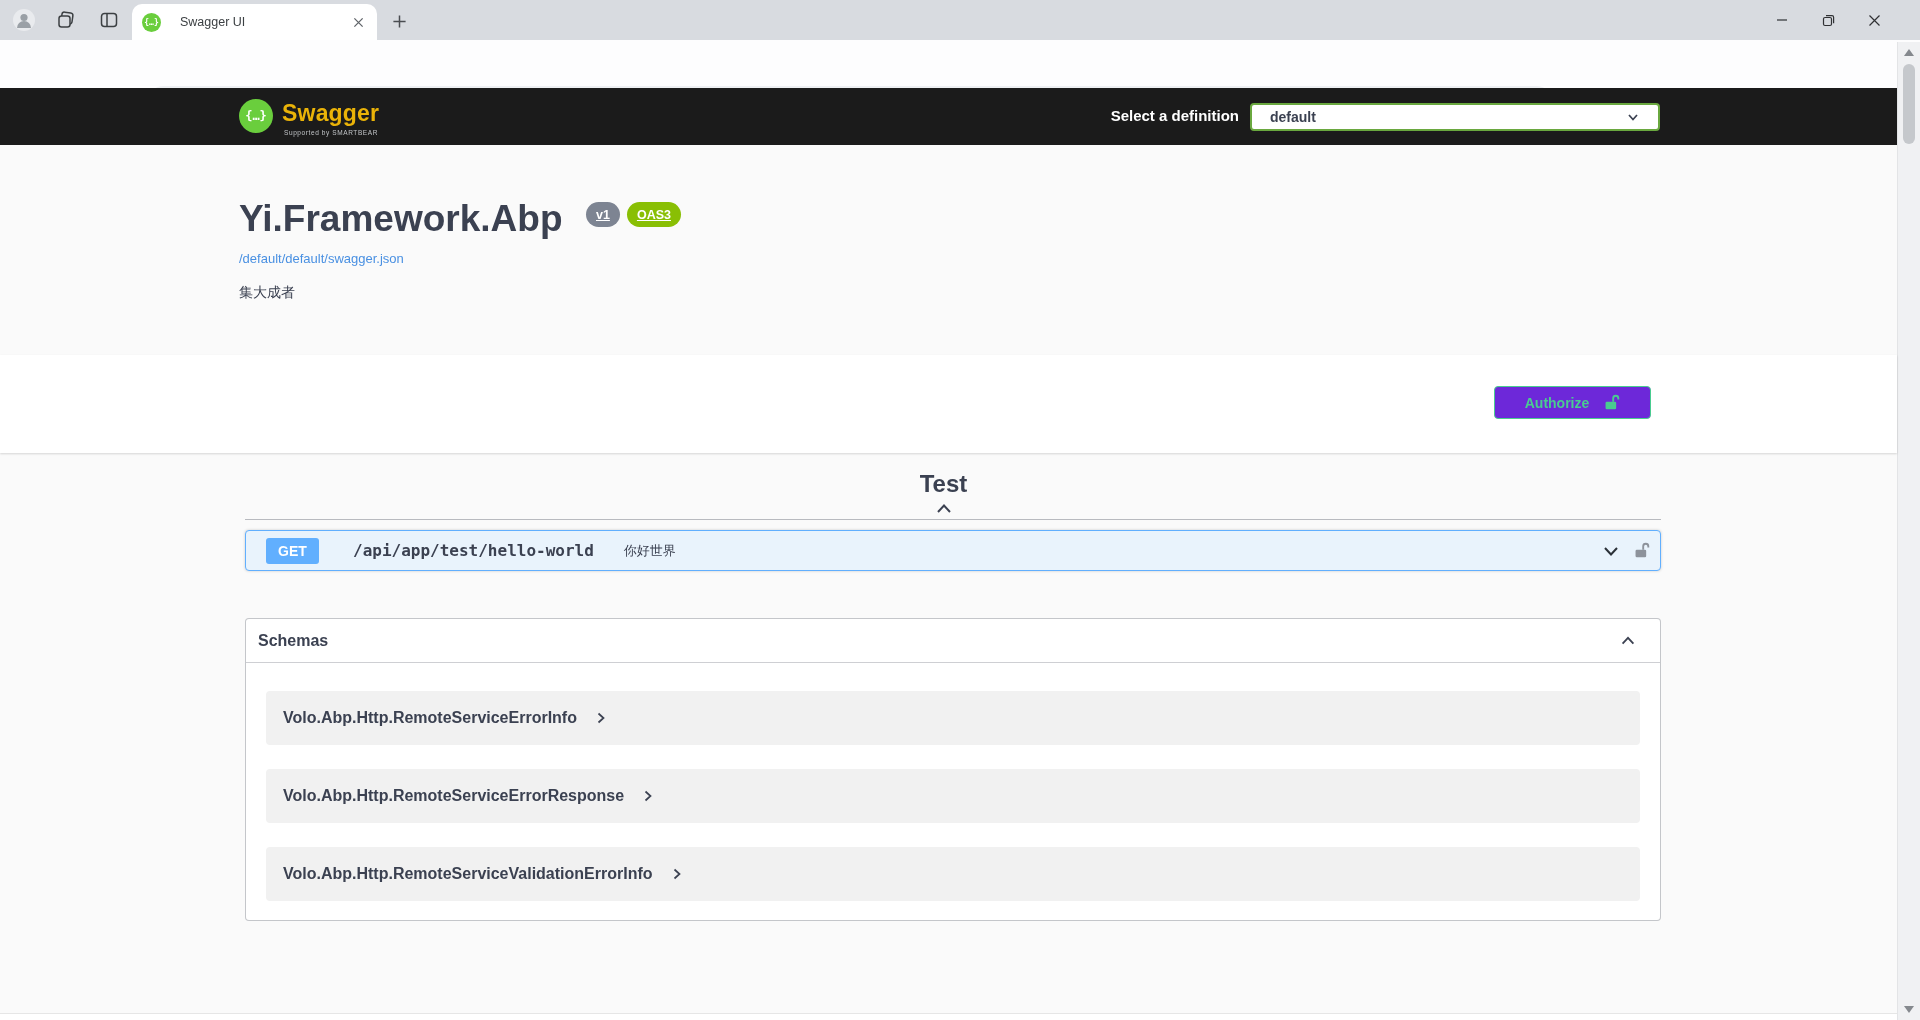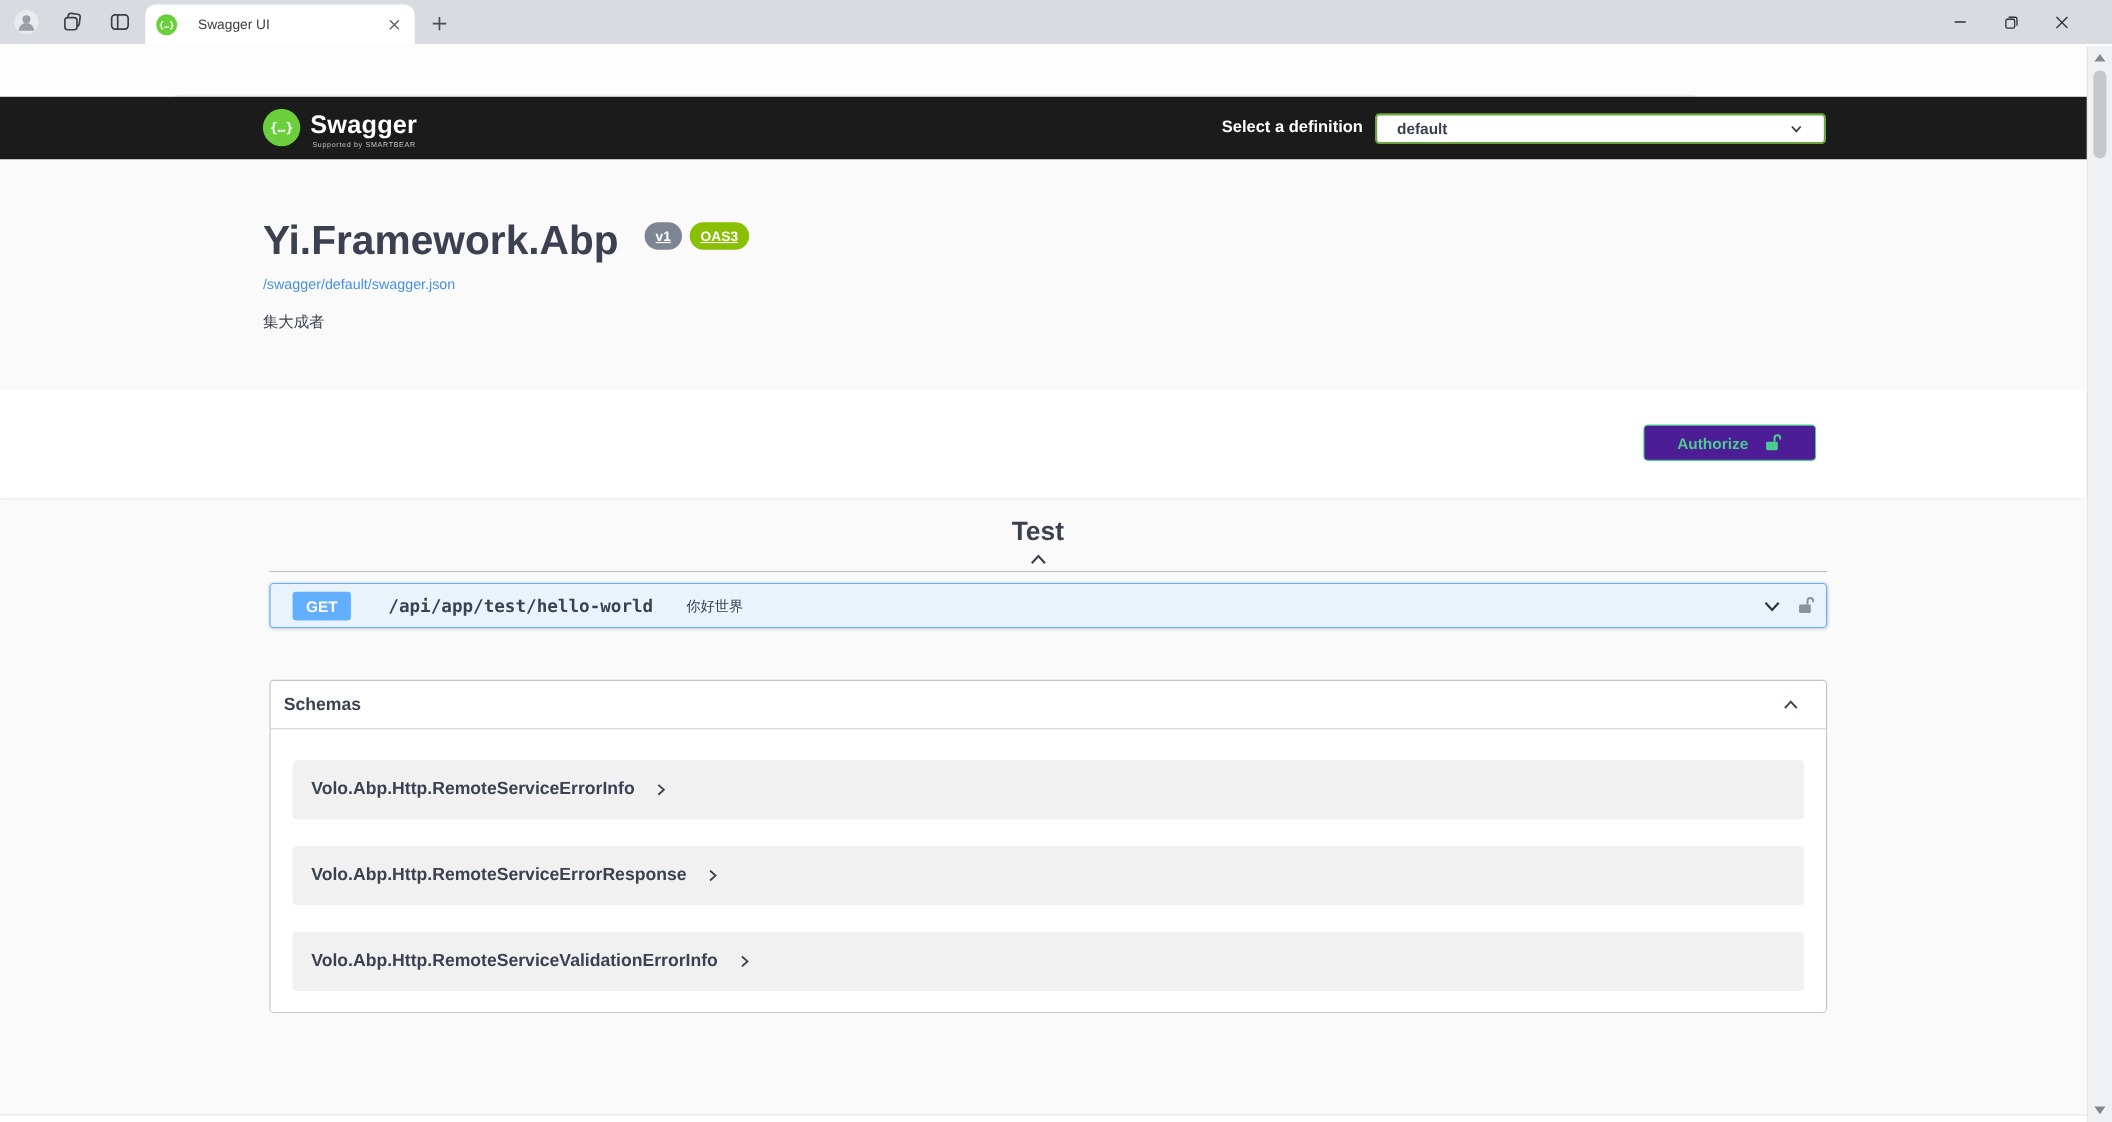--- a/index.html
+++ b/index.html
@@ -35,42 +35,42 @@
   .scrollbar { position:absolute; left:1897px; top:42px; width:23px; height:978px; background:#f0f1f3; border-left:1px solid #e3e4e6; }
   .sb-up { position:absolute; left:6px; top:7px; width:0; height:0; border-left:5px solid transparent; border-right:5px solid transparent; border-bottom:7px solid #85898e; }
   .sb-down { position:absolute; left:6px; bottom:7px; width:0; height:0; border-left:5px solid transparent; border-right:5px solid transparent; border-top:7px solid #85898e; }
   .sb-thumb { position:absolute; left:5px; top:22px; width:12px; height:80px; background:#c5c8cc; border-radius:6px; }
 
   
   .sw-topbar { position:absolute; left:0; top:88px; width:1897px; height:57px; background:#1b1b1b; }
   .logo-circle { position:absolute; left:239px; top:11px; width:34px; height:34px; border-radius:50%; background:#6ace3d;
                  color:#fff; display:flex; align-items:center; justify-content:center;
                  font-family:"DejaVu Sans Mono",monospace; font-size:12px; font-weight:bold; }
-  .brand { position:absolute; left:282px; top:12px; font-size:23px; font-weight:600; color:#ffffff; letter-spacing:.2px; }
+  .brand { position:absolute; left:282px; top:12px; font-size:23px; font-weight:600; color:#eab308; letter-spacing:.2px; }
   .brand-tagline { position:absolute; left:284px; top:41px; font-size:6.5px; color:#c2c5c8; letter-spacing:.6px; }
   .select-label { position:absolute; left:1094px; top:19px; width:145px; text-align:right; font-size:15px; font-weight:bold; color:#ffffff; }
   .def-select { position:absolute; left:1250px; top:15px; width:410px; height:28px; background:#ffffff;
                 border:2px solid #6aa83f; border-radius:4px; display:flex; align-items:center;
                 padding:0 18px; font-size:14px; font-weight:bold; color:#3b4151; }
   .def-select .caret { margin-left:auto; }
 
   
   .page { position:absolute; left:0; top:145px; width:1897px; height:868px; background:#fafafa; }
   .api-title { position:absolute; left:239px; top:198px; font-size:37px; font-weight:bold; color:#3b4151; }
   .badges { position:absolute; left:586px; top:202px; display:flex; gap:7px; }
   .badge { height:25px; display:flex; align-items:center; padding:0 10px; border-radius:13px;
            color:#fff; font-size:12.5px; font-weight:bold;text-decoration:underline; }
   .badge.v { background:#7d8492; }
   .badge.oas { background:#89bf04; }
   .spec-link { position:absolute; left:239px; top:251px; font-size:13px; color:#4990e2; }
   .api-desc { position:absolute; left:239px; top:284px; font-size:14px; color:#3b4151; }
 
   .scheme-band { position:absolute; left:0; top:355px; width:1897px; height:98px; background:#ffffff;
                  box-shadow:0 1px 2px 0 rgba(0,0,0,.15); }
-  .authorize-btn { position:absolute; left:1494px; top:386px; width:157px; height:33px; background:#4c1d95;
+  .authorize-btn { position:absolute; left:1494px; top:386px; width:157px; height:33px; background:#6d28d9;
                    border:1.5px solid #49cc90; border-radius:4px; color:#49cc90;
                    display:flex; align-items:center; justify-content:center; gap:14px;
                    font-size:14px; font-weight:bold; }
 
   .tag-head { position:absolute; left:245px; top:470px; width:1416px; height:50px;
               border-bottom:1px solid rgba(59,65,81,.35);
               display:flex; align-items:center; justify-content:space-between; padding:0 25px 0 6px;flex-direction:column; }
   .tag-title { font-size:24px; font-weight:bold; color:#3b4151; }
 
   .opblock { position:absolute; left:245px; top:530px; width:1416px; height:41px;
@@ -259,21 +259,21 @@
   </div>
 </div>
 
 <div class="page"></div>
 
 <div class="api-title abs">Yi.Framework.Abp</div>
 <div class="badges abs">
   <span class="badge v">v1</span>
   <span class="badge oas">OAS3</span>
 </div>
-<a class="spec-link abs">/swagger/default/swagger.json</a>
+<a class="spec-link abs">/default/default/swagger.json</a>
 <div class="api-desc abs">集大成者</div>
 
 <div class="scheme-band"></div>
 <div class="authorize-btn">
   <span>Authorize</span>
   <svg width="17" height="17" viewBox="0 0 20 20">
     <path d="M12 9 V5 a3 3 0 0 1 6 0 v1.6" fill="none" stroke="#49cc90" stroke-width="2.2"></path>
     <rect x="3" y="9" width="12.5" height="9" rx="1.5" fill="#49cc90"></rect>
   </svg>
 </div>

